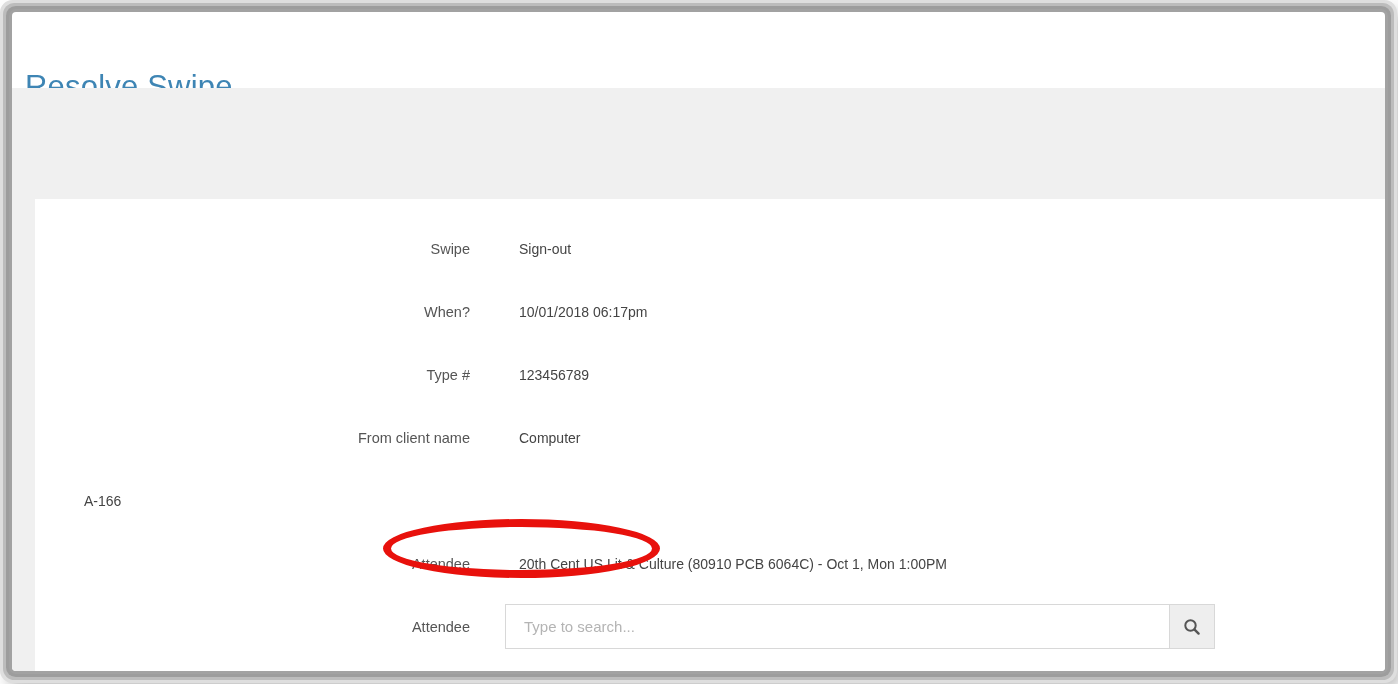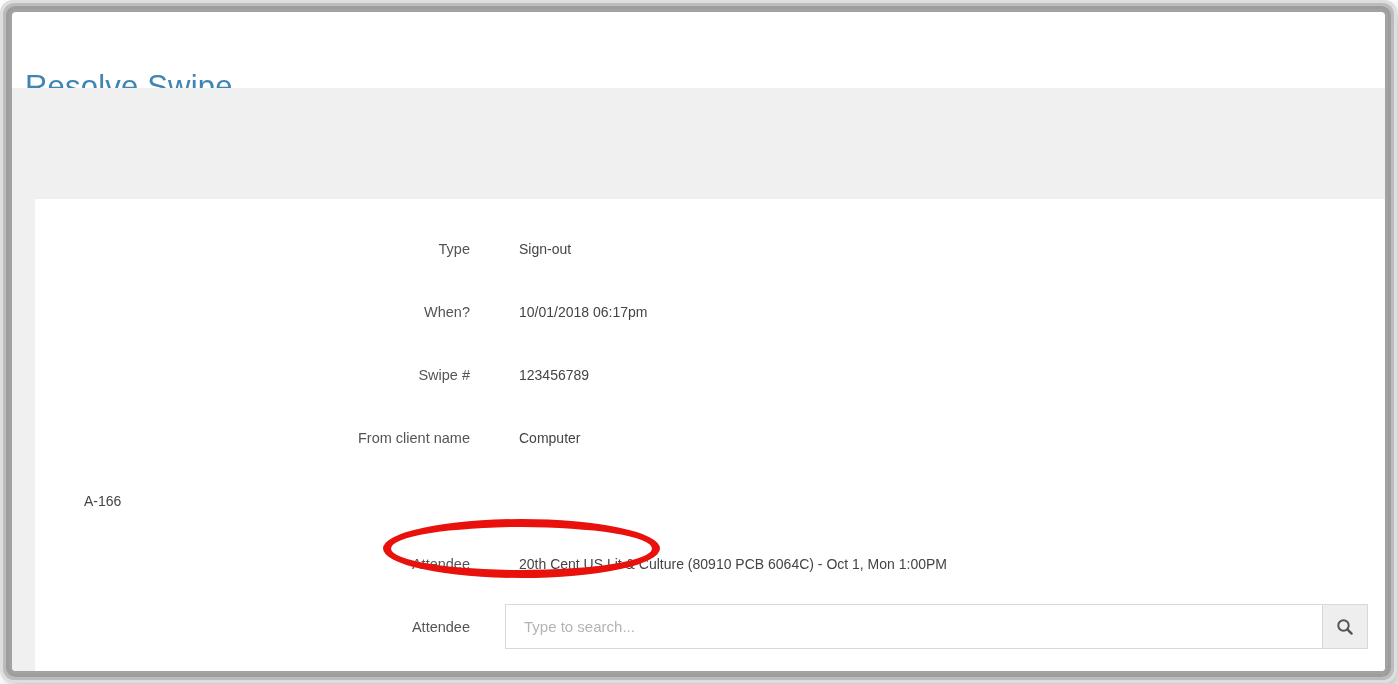--- a/index.html
+++ b/index.html
@@ -57,21 +57,21 @@
     color:#555;
   }
   .form-value {
     margin-left:49px;
     font-size:14px;
     color:#444;
   }
   .input-group {
     margin-left:35px;
     display:flex;
-    width:863px;
+    width:710px;
     height:45px;
   }
   .search-input {
     flex:1;
     border:1px solid #d8d8d8;
     border-right:none;
     padding:0 18px;
     font-size:15px;
     color:#555;
     font-family:"Liberation Sans", sans-serif;
@@ -104,31 +104,31 @@
 <div class="viewport">
 
   <div class="header">
     <div class="page-title">Resolve Swipe</div>
   </div>
 
   <div class="page-bg">
     <div class="panel">
 
       <div class="form-row">
-        <div class="form-label">Type</div>
+        <div class="form-label">Swipe</div>
         <div class="form-value">Sign-out</div>
       </div>
 
       <div class="form-row">
         <div class="form-label">When?</div>
         <div class="form-value">10/01/2018 06:17pm</div>
       </div>
 
       <div class="form-row">
-        <div class="form-label">Swipe #</div>
+        <div class="form-label">Type #</div>
         <div class="form-value">123456789</div>
       </div>
 
       <div class="form-row">
         <div class="form-label">From client name</div>
         <div class="form-value">Computer</div>
       </div>
 
       <div class="form-row">
         <div class="form-value">A-166</div>

